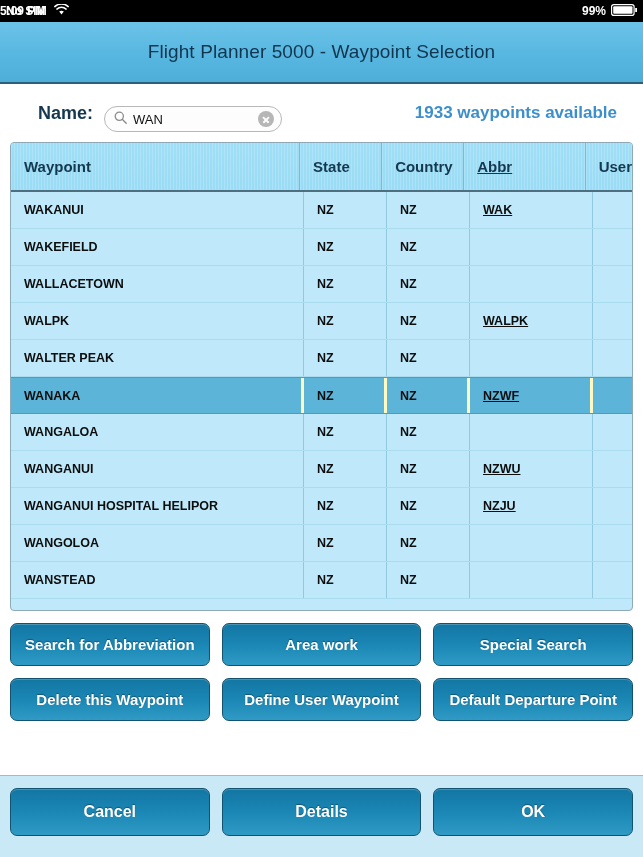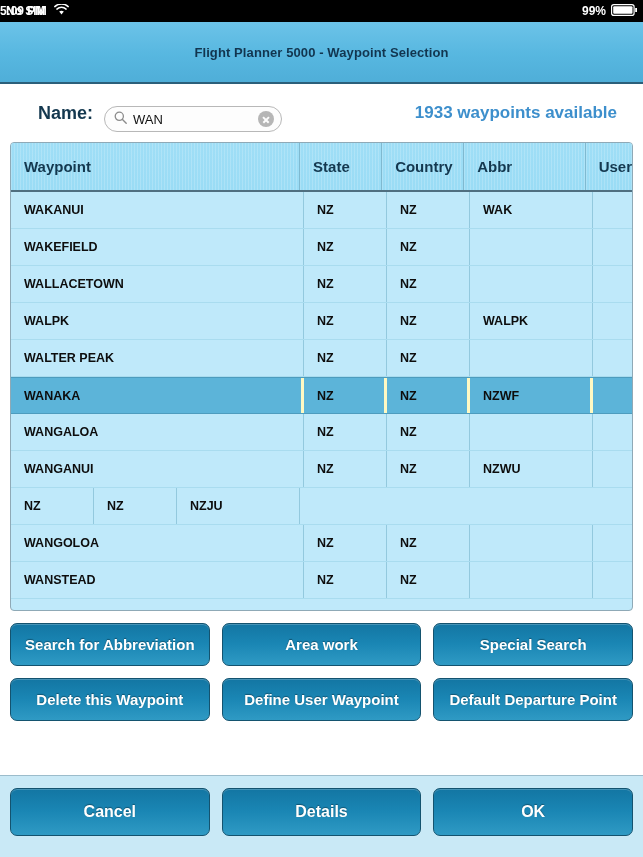--- a/index.html
+++ b/index.html
@@ -45,22 +45,22 @@
   
   #title-bar {
     height: 62px;
     background: linear-gradient(to bottom, #6cc3e8 0%, #57b7e0 55%, #4faed8 100%);
     border-bottom: 2px solid #2b5f7a;
     display: flex;
     align-items: center;
     justify-content: center;
   }
   #title-text {
-    font-size: 13px;
-    font-weight: bold;
+    font-size: 19px;
+    font-weight: normal;
     color: #12354f;
     letter-spacing: 0.1px;
   }
 
   
   #search-row {
     height: 58px;
     display: flex;
     align-items: center;
     padding: 0 26px 0 38px;
@@ -148,21 +148,21 @@
     color: #14384f;
     padding-left: 13px;
     border-right: 1px solid #7fb9d0;
     background-image: repeating-linear-gradient(to right, rgba(255,255,255,0.18) 0 1px, transparent 1px 3px);
   }
   .th:last-child { border-right: none; }
 
   .col-waypoint { width: 293px; }
   .col-state    { width: 83px; }
   .col-country  { width: 83px; }
-  .col-abbr     { width: 123px; }
+  .col-abbr     { width: 123px; text-decoration: underline; }
   .col-user     { flex: 1; }
 
   #table-body { background: #14532d; }
   .tr {
     display: flex;
     height: 37px;
     border-bottom: 1px solid #a9dcef;
     background: #bfe9fa;
   }
   .tr.selected {
@@ -331,20 +331,21 @@
         <div class="td col-user"></div>
       </div>
       <div class="tr">
         <div class="td col-waypoint">WANGANUI</div>
         <div class="td col-state">NZ</div>
         <div class="td col-country">NZ</div>
         <div class="td col-abbr">NZWU</div>
         <div class="td col-user"></div>
       </div>
       <div class="tr">
+        <div class="td col-waypoint">WANGANUI HOSPITAL HELIPOR</div>
         <div class="td col-state">NZ</div>
         <div class="td col-country">NZ</div>
         <div class="td col-abbr">NZJU</div>
         <div class="td col-user"></div>
       </div>
       <div class="tr">
         <div class="td col-waypoint">WANGOLOA</div>
         <div class="td col-state">NZ</div>
         <div class="td col-country">NZ</div>
         <div class="td col-abbr"></div>

